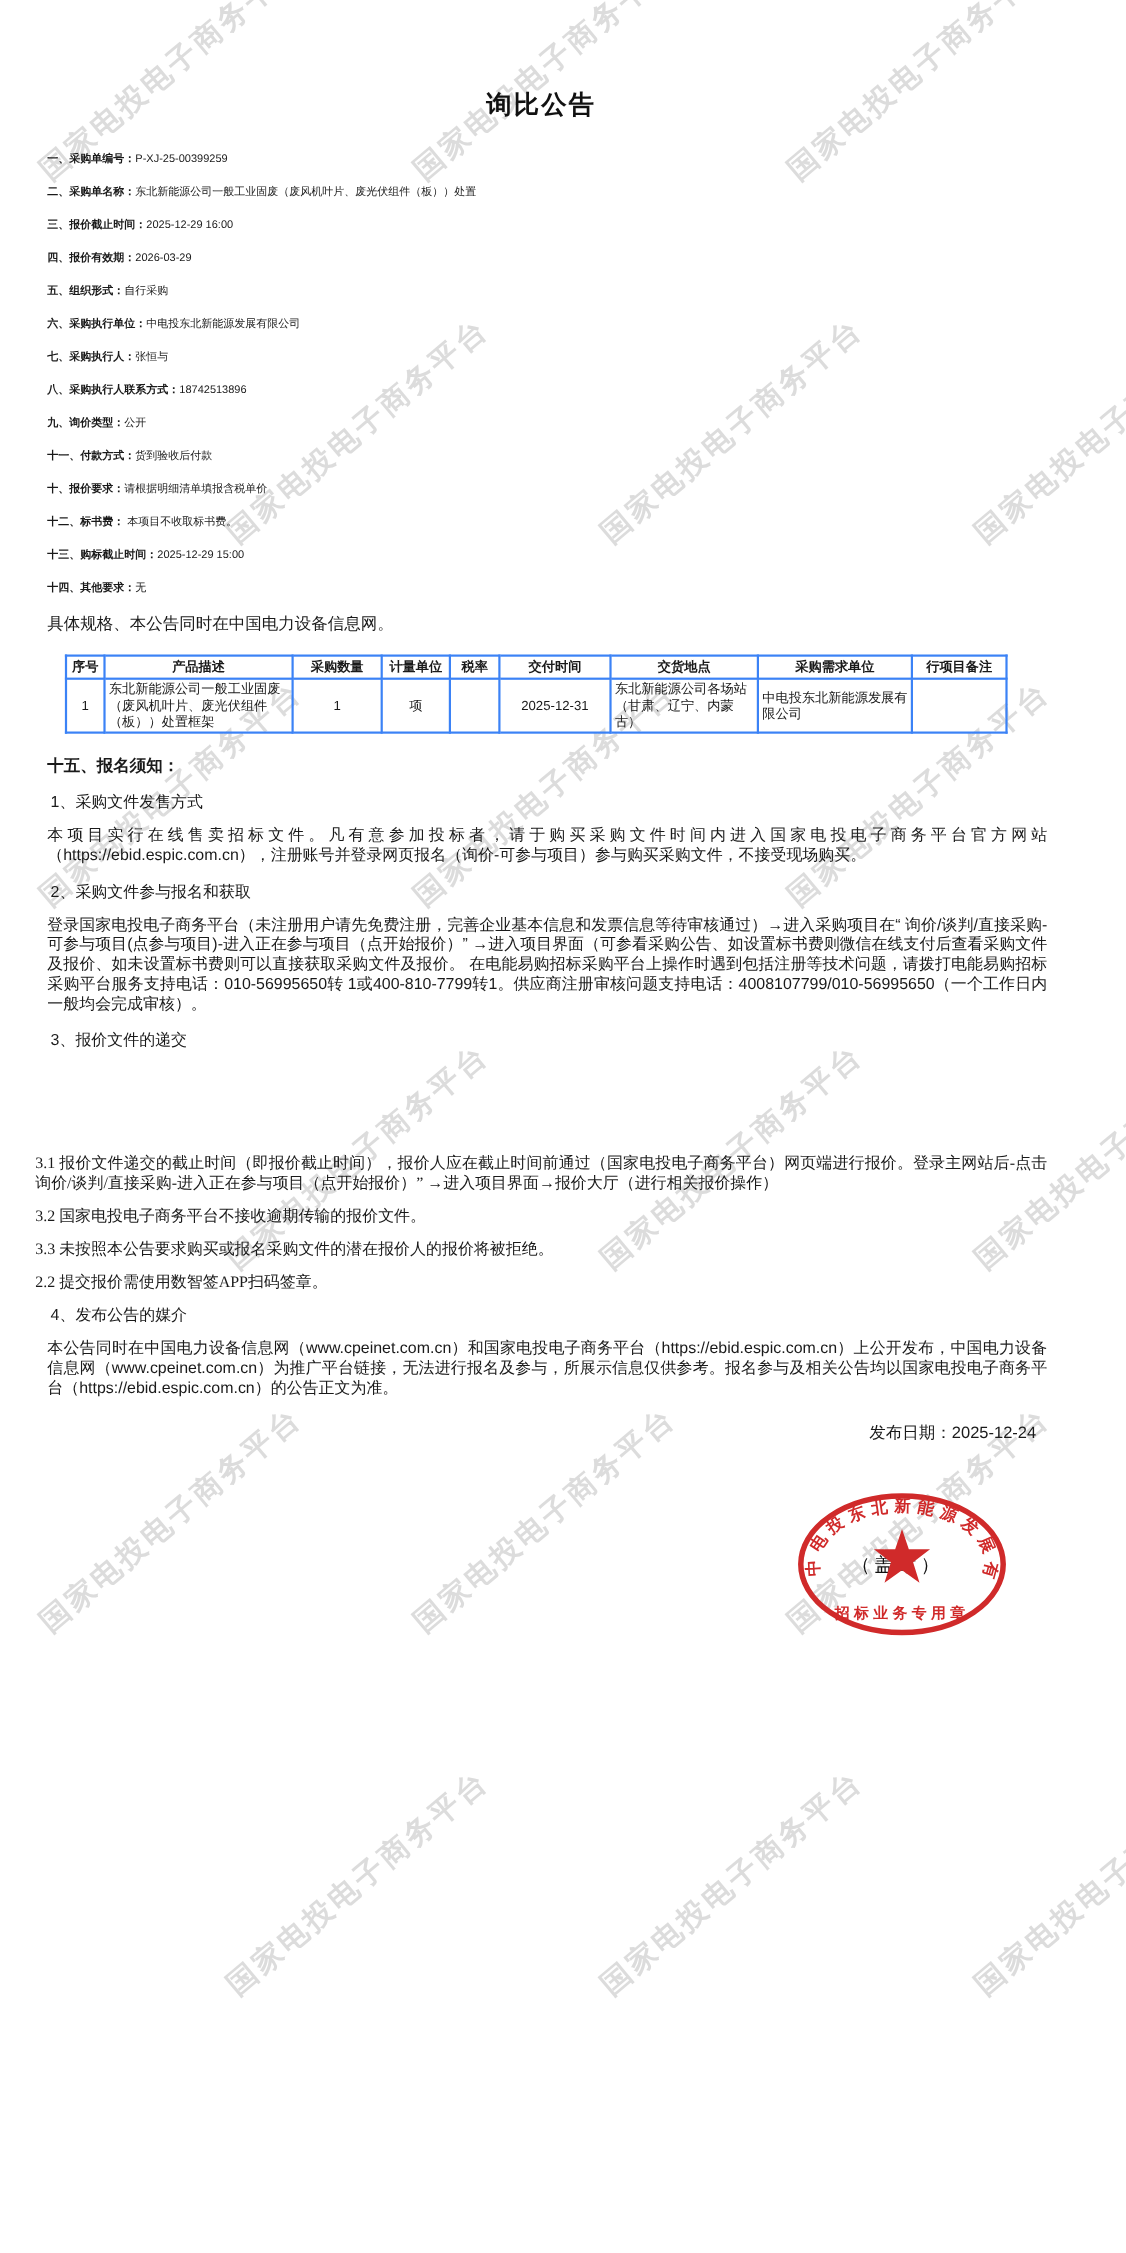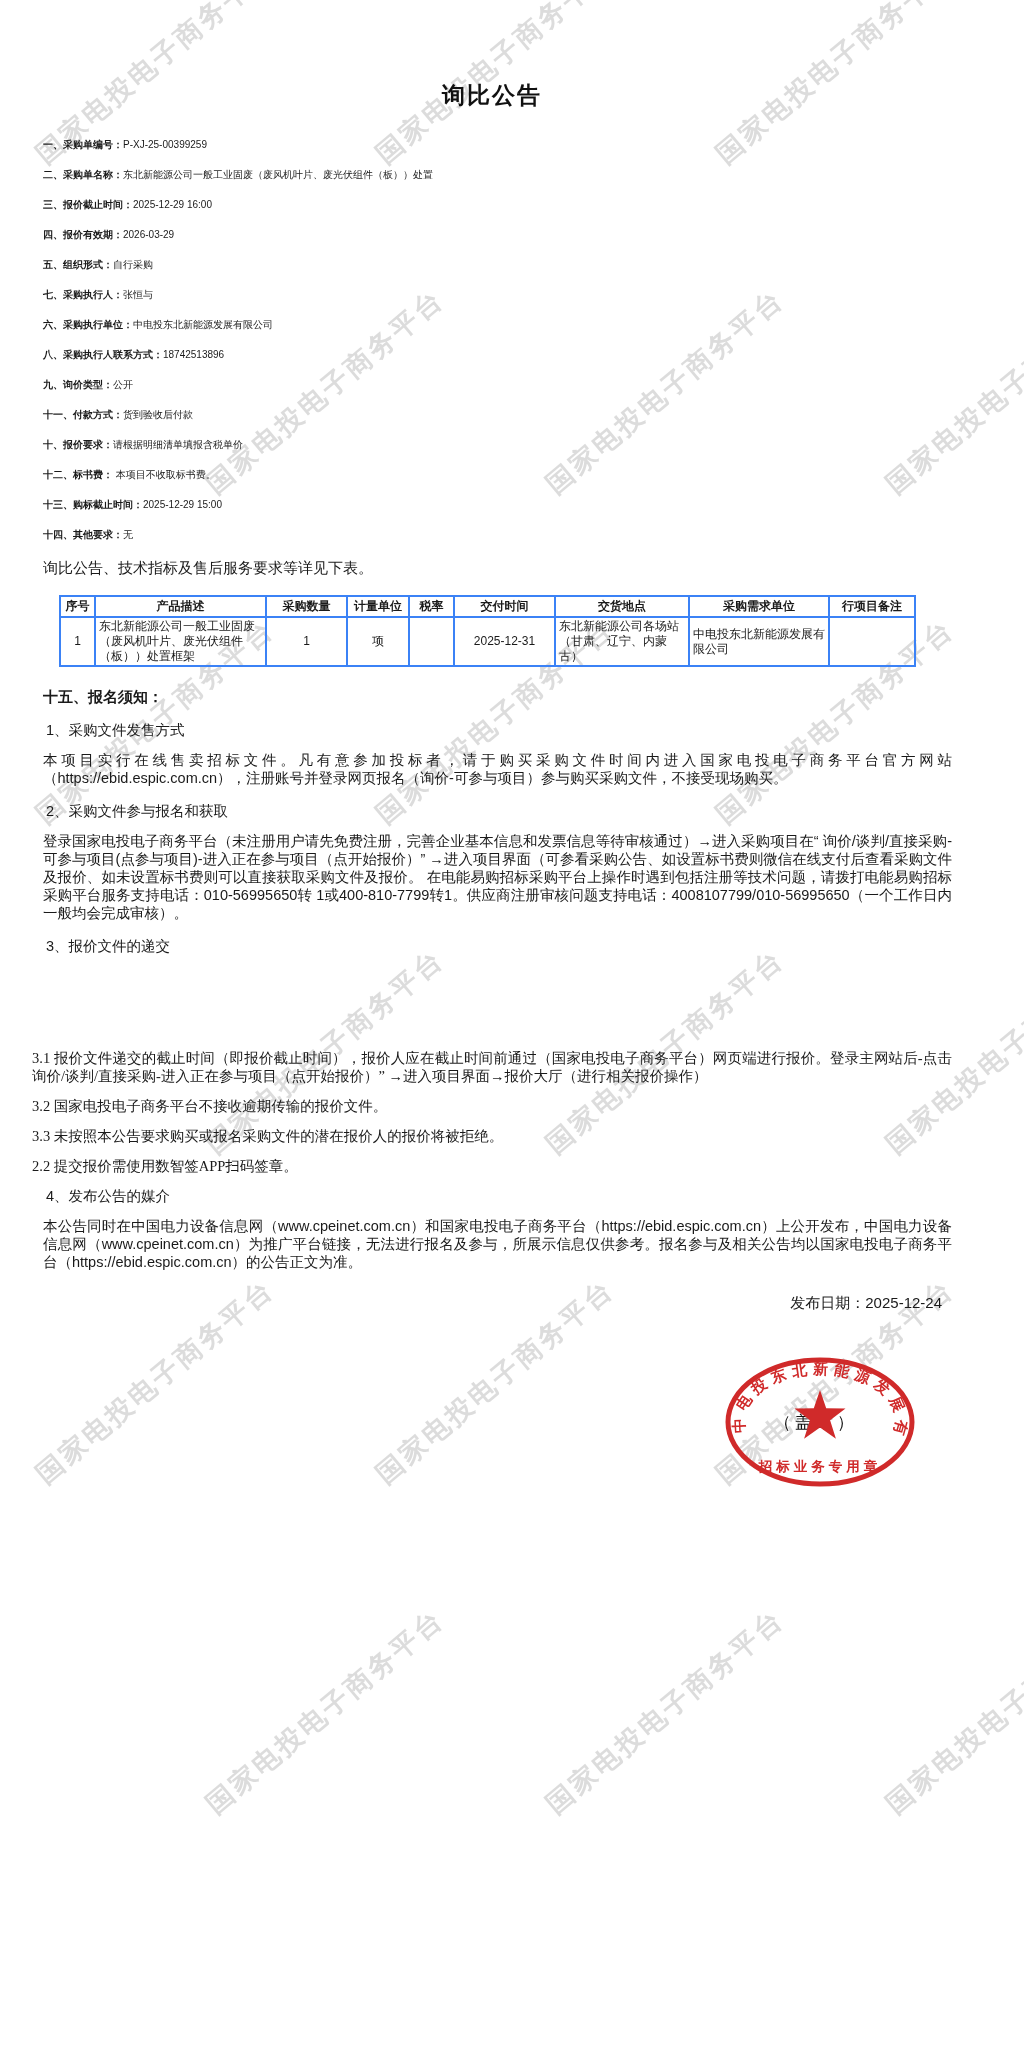--- a/index.html
+++ b/index.html
@@ -66,32 +66,32 @@
 <div class="content">
 
   <h1 class="doc-title">询比公告</h1>
 
   <div class="items">
     <div class="item"><span class="item-label">一、采购单编号：</span><span>P-XJ-25-00399259</span></div>
     <div class="item"><span class="item-label">二、采购单名称：</span><span>东北新能源公司一般工业固废（废风机叶片、废光伏组件（板））处置</span></div>
     <div class="item"><span class="item-label">三、报价截止时间：</span><span>2025-12-29 16:00</span></div>
     <div class="item"><span class="item-label">四、报价有效期：</span><span>2026-03-29</span></div>
     <div class="item"><span class="item-label">五、组织形式：</span><span>自行采购</span></div>
+    <div class="item"><span class="item-label">六、采购执行单位：</span><span>中电投东北新能源发展有限公司</span></div>
     <div class="item"><span class="item-label">七、采购执行人：</span><span>张恒与</span></div>
-    <div class="item"><span class="item-label">六、采购执行单位：</span><span>中电投东北新能源发展有限公司</span></div>
     <div class="item"><span class="item-label">八、采购执行人联系方式：</span><span>18742513896</span></div>
     <div class="item"><span class="item-label">九、询价类型：</span><span>公开</span></div>
     <div class="item"><span class="item-label">十一、付款方式：</span><span>货到验收后付款</span></div>
     <div class="item"><span class="item-label">十、报价要求：</span><span>请根据明细清单填报含税单价</span></div>
     <div class="item"><span class="item-label">十二、标书费：</span><span> 本项目不收取标书费。</span></div>
     <div class="item"><span class="item-label">十三、购标截止时间：</span><span>2025-12-29 15:00</span></div>
     <div class="item"><span class="item-label">十四、其他要求：</span><span>无</span></div>
   </div>
 
-  <div class="spec-note">询比公告、技术指标及售后服务要求等详见下表。</div>
+  <div class="spec-note">具体规格、本公告同时在中国电力设备信息网。</div>
 
   <table class="products">
     <colgroup>
       <col style="width:35px">
         <col style="width:171px">
         <col style="width:81px">
         <col style="width:62px">
       <col style="width:45px">
         <col style="width:101px">
         <col style="width:134px">

